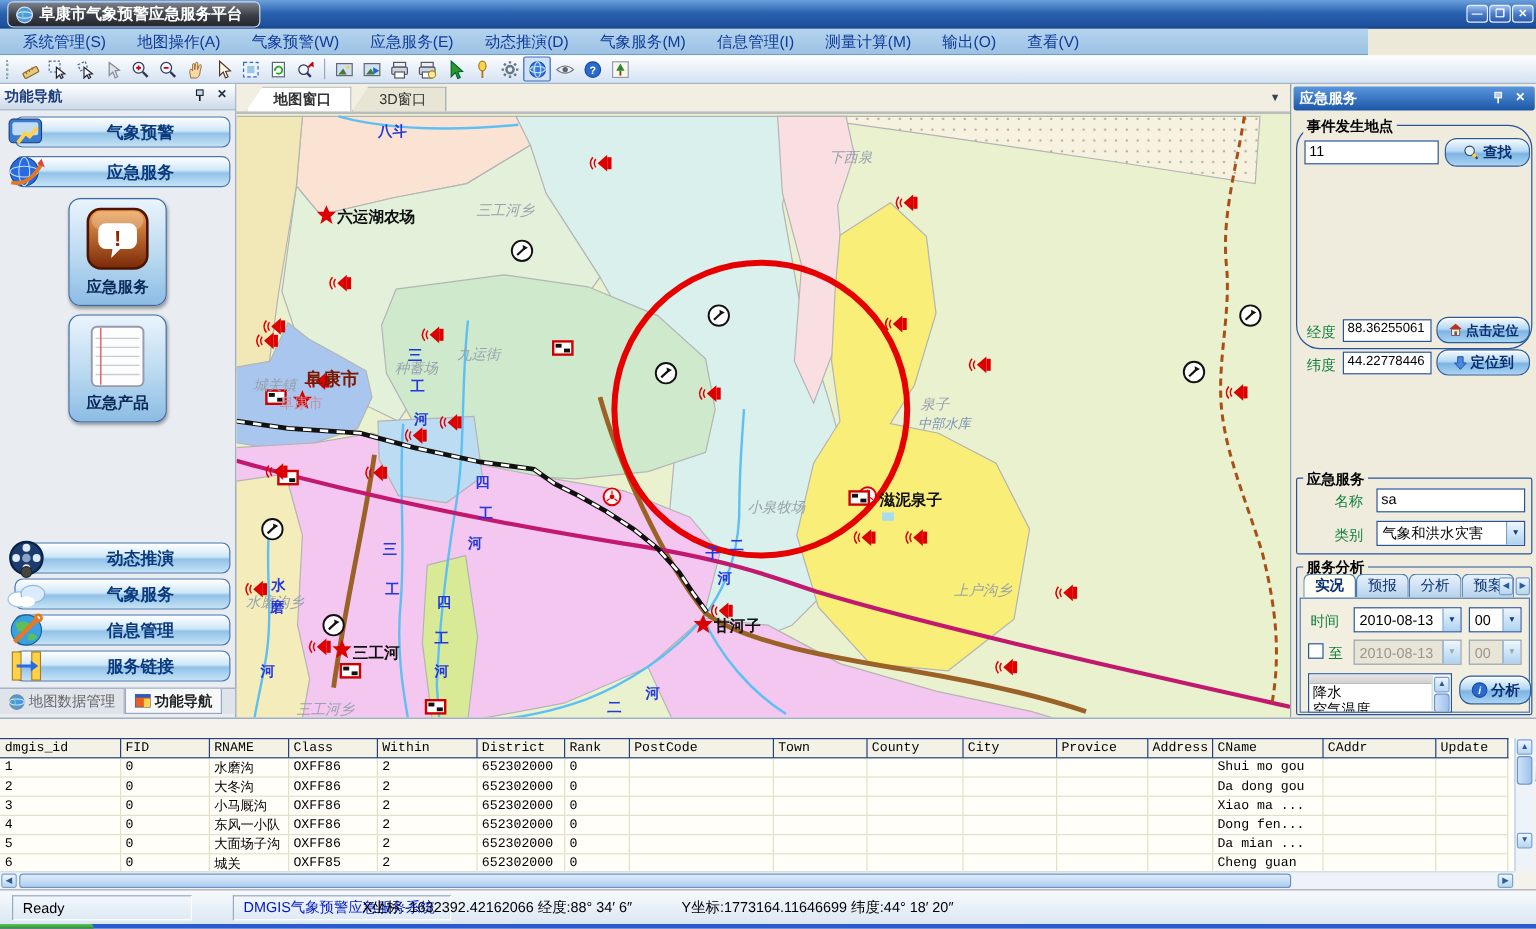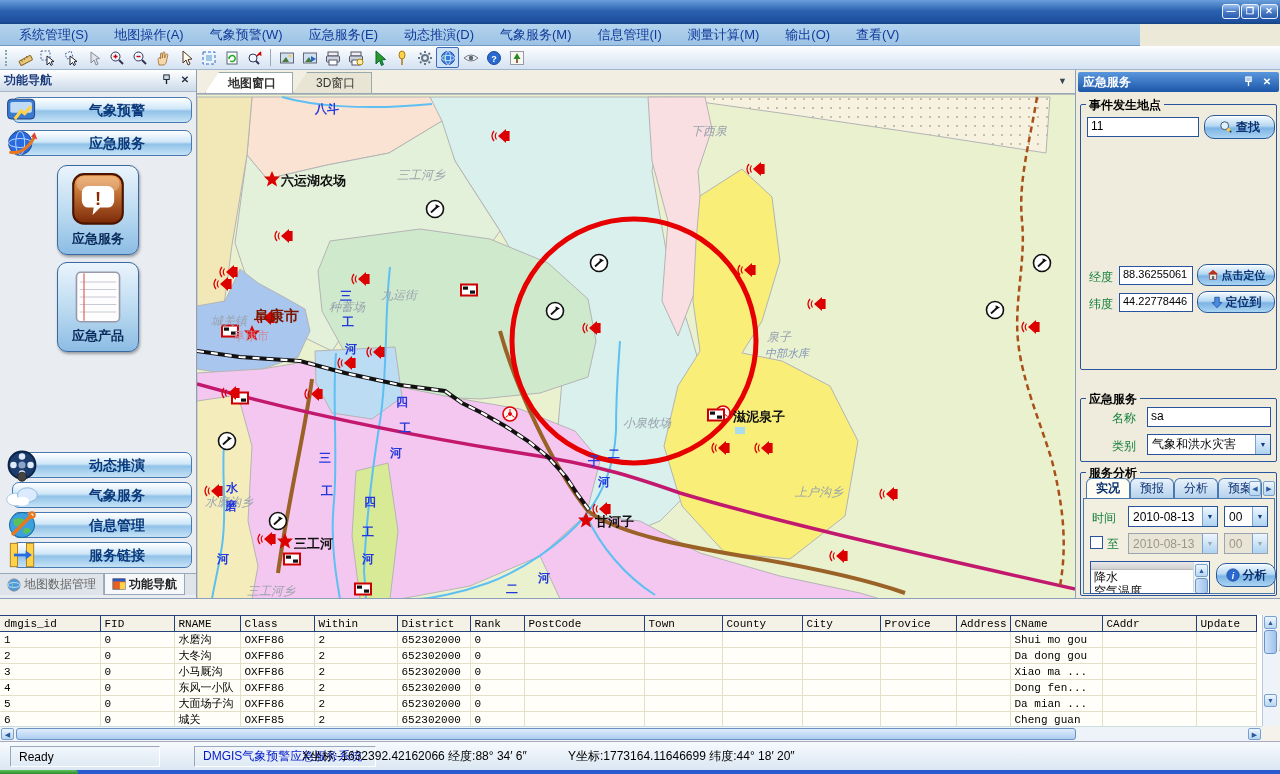--- a/index.html
+++ b/index.html
@@ -129,20 +129,28 @@
   .maplab.black { fill:#101010; font-weight:bold; font-size:13px; }
   .maplab.red { fill:#7a1800; font-weight:bold; font-size:15px; }
   .maplab.blue { fill:#2238dd; font-size:12px; font-weight:bold; }
   .maplab.pink { fill:#c890a0; font-size:12px; }
   .maplab.bluegrey { fill:#7e93b8; font-size:11px; font-style:italic; }
 </style>
 </head>
 <body>
 
 <div id="titlebar" class="abs">
+  <div id="titletab" class="abs">
+    <svg width="15" height="15" viewBox="0 0 16 16">
+        <circle cx="8" cy="8" r="7" fill="#4a9ae0" stroke="#dde"></circle>
+        <ellipse cx="8" cy="8" rx="7" ry="2.8" fill="none" stroke="#cfe6ff"></ellipse>
+        <path d="M4,4 Q8,7 6,12" stroke="#8fd08f" fill="none"></path>
+      </svg>
+    <span>阜康市气象预警应急服务平台</span>
+  </div>
   <div class="winbtn abs" style="left:1222px">—</div>
   <div class="winbtn abs" style="left:1241px">❐</div>
   <div class="winbtn abs" style="left:1260px">✕</div>
 </div>
 
 <div id="menubar" class="abs">
     <div class="menuitem">系统管理(S)</div>
     <div class="menuitem">地图操作(A)</div>
     <div class="menuitem">气象预警(W)</div>
     <div class="menuitem">应急服务(E)</div>
@@ -745,21 +753,21 @@
         <span class="hbtn">
             <svg width="11" height="11" viewBox="0 0 12 12">
               <rect x="3" y="1" width="6" height="5" fill="#fff" stroke="#fff" fill-opacity=".6"></rect>
               <line x1="6" y1="6" x2="6" y2="11" stroke="#fff" stroke-width="1.5"></line>
             </svg>
           </span>
         <span class="hbtn">✕</span>
       </span>
     </div>
 
-    <div class="grp" style="top:34px;height:266px;">
+    <div class="grp" style="top:34px;height:187px;border-radius:20px;">
       <span class="glab">事件发生地点</span>
       <div class="inp" style="left:6px;top:12px;width:112px;height:20px;">11</div>
       <div class="gbtn" style="left:123px;top:10px;width:71px;height:24px;">
         <svg width="14" height="14" viewBox="0 0 16 16">
             <circle cx="6.5" cy="6.5" r="4.5" fill="#dff0ff" stroke="#345"></circle>
             <line x1="10" y1="10" x2="14" y2="14" stroke="#345" stroke-width="2"></line>
             <circle cx="11" cy="11" r="2" fill="#fc3"></circle>
           </svg>
         <span>查找</span>
       </div>

